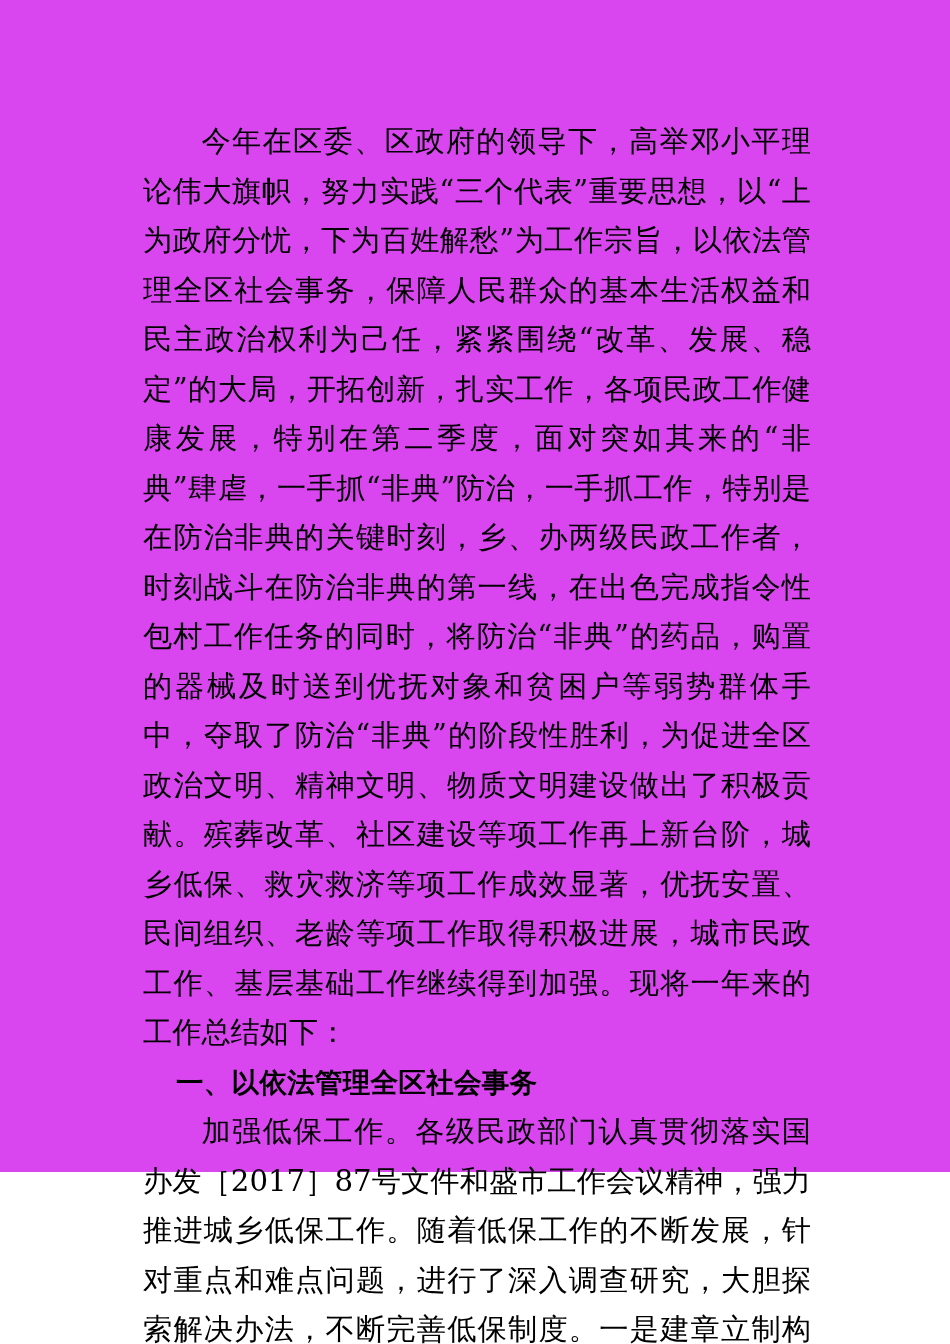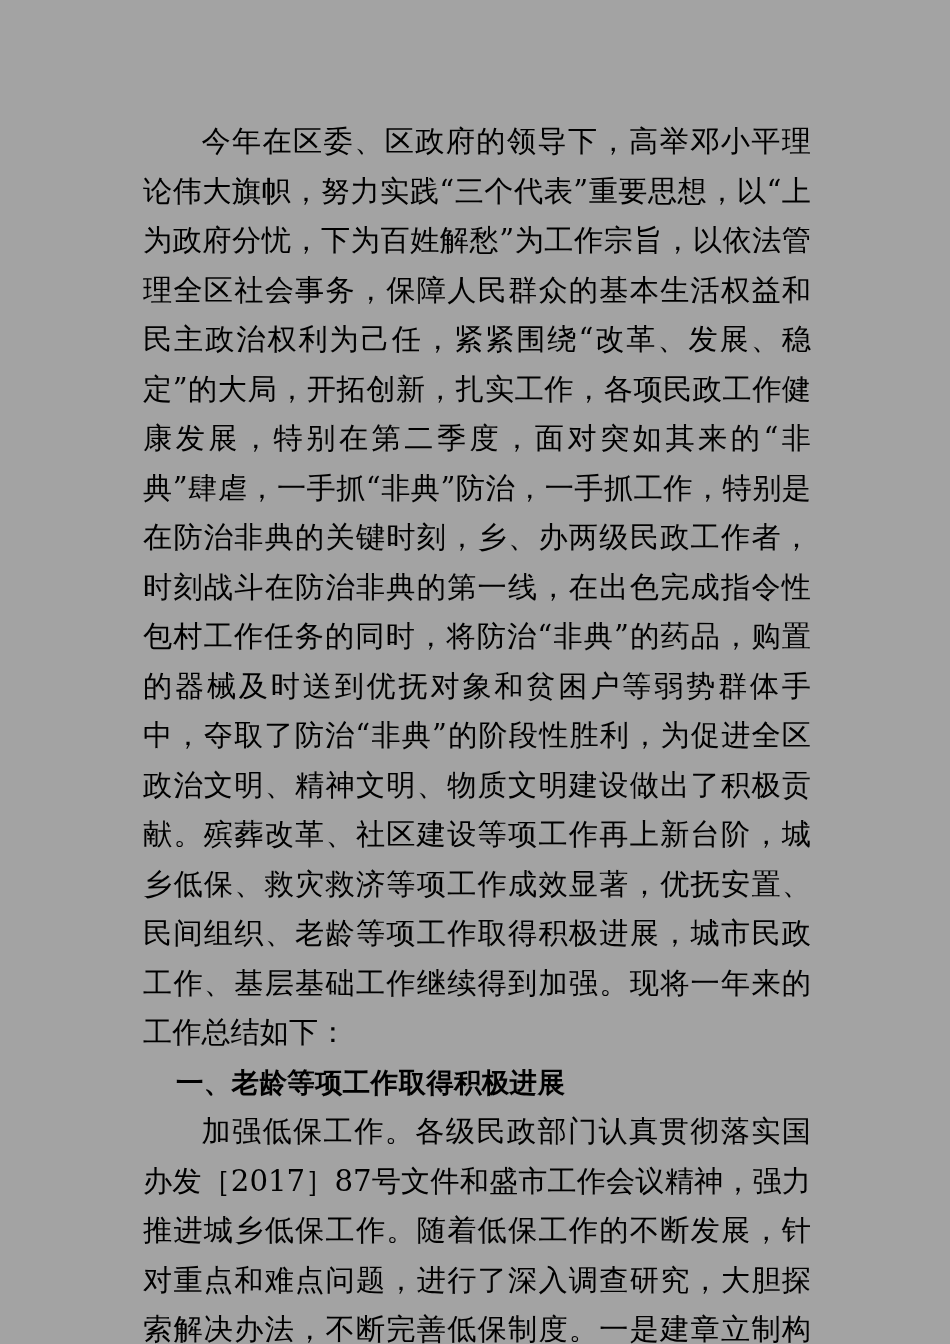--- a/index.html
+++ b/index.html
@@ -13,22 +13,22 @@
     height: 1344px;
     overflow: hidden;
     font-family: "DejaVu Serif", "Liberation Serif", serif;
     color: #000000;
     -webkit-font-smoothing: antialiased;
   }
 
   .page {
     position: relative;
     width: 950px;
-    height: 1344px;
-    background: #a3a3a3;
+    height: 1172px;
+    background: #d946ef;
     box-sizing: border-box;
   }
 
   .text-column {
     position: absolute;
     left: 143px;
     top: 117px;
     width: 668px;
   }
 
@@ -68,19 +68,19 @@
 <body>
 
 <div class="page">
 
   <div class="text-column">
 
     <p class="para">今年在区委、区政府的领导下，高举邓小平理论伟大旗帜，努力实践“三个代表”重要思想，以“上为政府分忧，下为百姓解愁”为工作宗旨，以依法管理全区社会事务，保障人民群众的基本生活权益和民主政治权利为己任，紧紧围绕“改革、发展、稳定”的大局，开拓创新，扎实工作，各项民政工作健康发展，特别在第二季度，面对突如其来的“非典”肆虐，一手抓“非典”防治，一手抓工作，特别是在防治非典的关键时刻，乡、办两级民政工作者，时刻战斗在防治非典的第一线，在出色完成指令性包村工作任务的同时，将防治“非典”的药品，购置的器械及时送到优抚对象和贫困户等弱势群体手中，夺取了防治“非典”的阶段性胜利，为促进全区政治文明、精神文明、物质文明建设做出了积极贡献。殡葬改革、社区建设等项工作再上新台阶，城乡低保、救灾救济等项工作成效显著，优抚安置、民间组织、老龄等项工作取得积极进展，城市民政工作、基层基础工作继续得到加强。现将一年来的工作总结如下：</p>
 
     <div class="spacer-after-para"></div>
 
-    <h2 class="heading">一、老龄等项工作取得积极进展</h2>
+    <h2 class="heading">一、以依法管理全区社会事务</h2>
 
     <p class="para">加强低保工作。各级民政部门认真贯彻落实国办发［2017］87号文件和盛市工作会议精神，强力推进城乡低保工作。随着低保工作的不断发展，针对重点和难点问题，进行了深入调查研究，大胆探索解决办法，不断完善低保制度。一是建章立制构筑政策平台，完善了城镇居民家庭收入测算办法，科学制定了低保标准，坚持与本地最低工资标准和失业保险标准相衔接，对不同人员实行不同的</p>
 
   </div>
 
 </div>
 
 </body></html>

